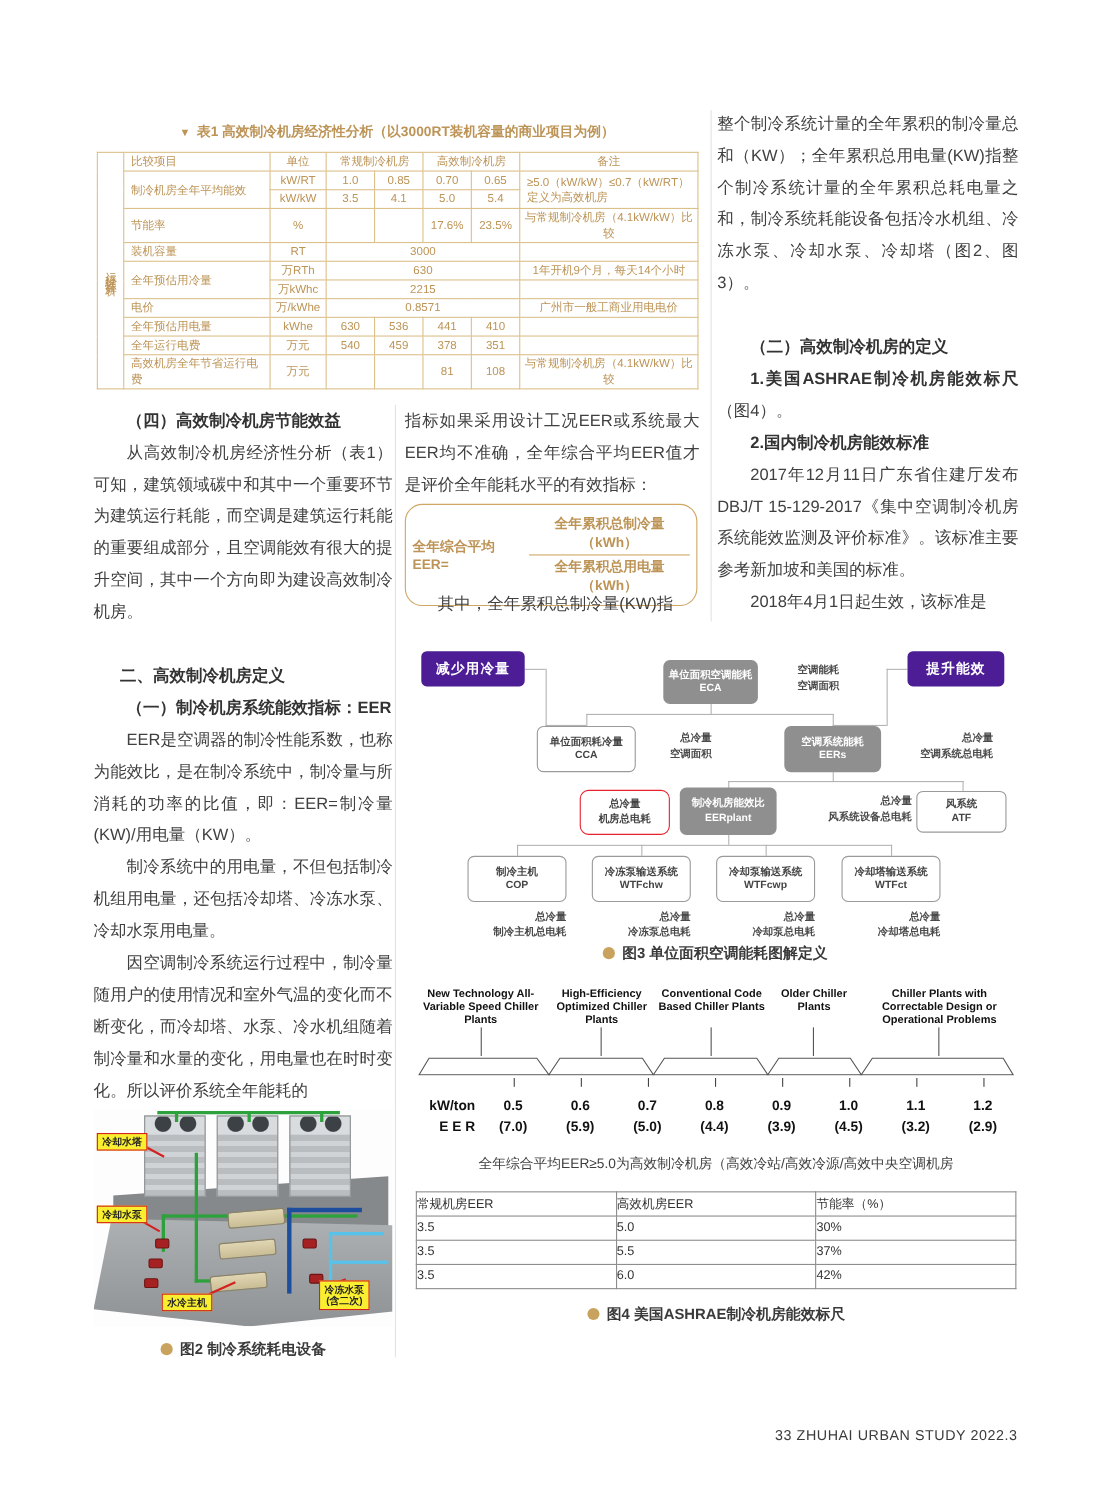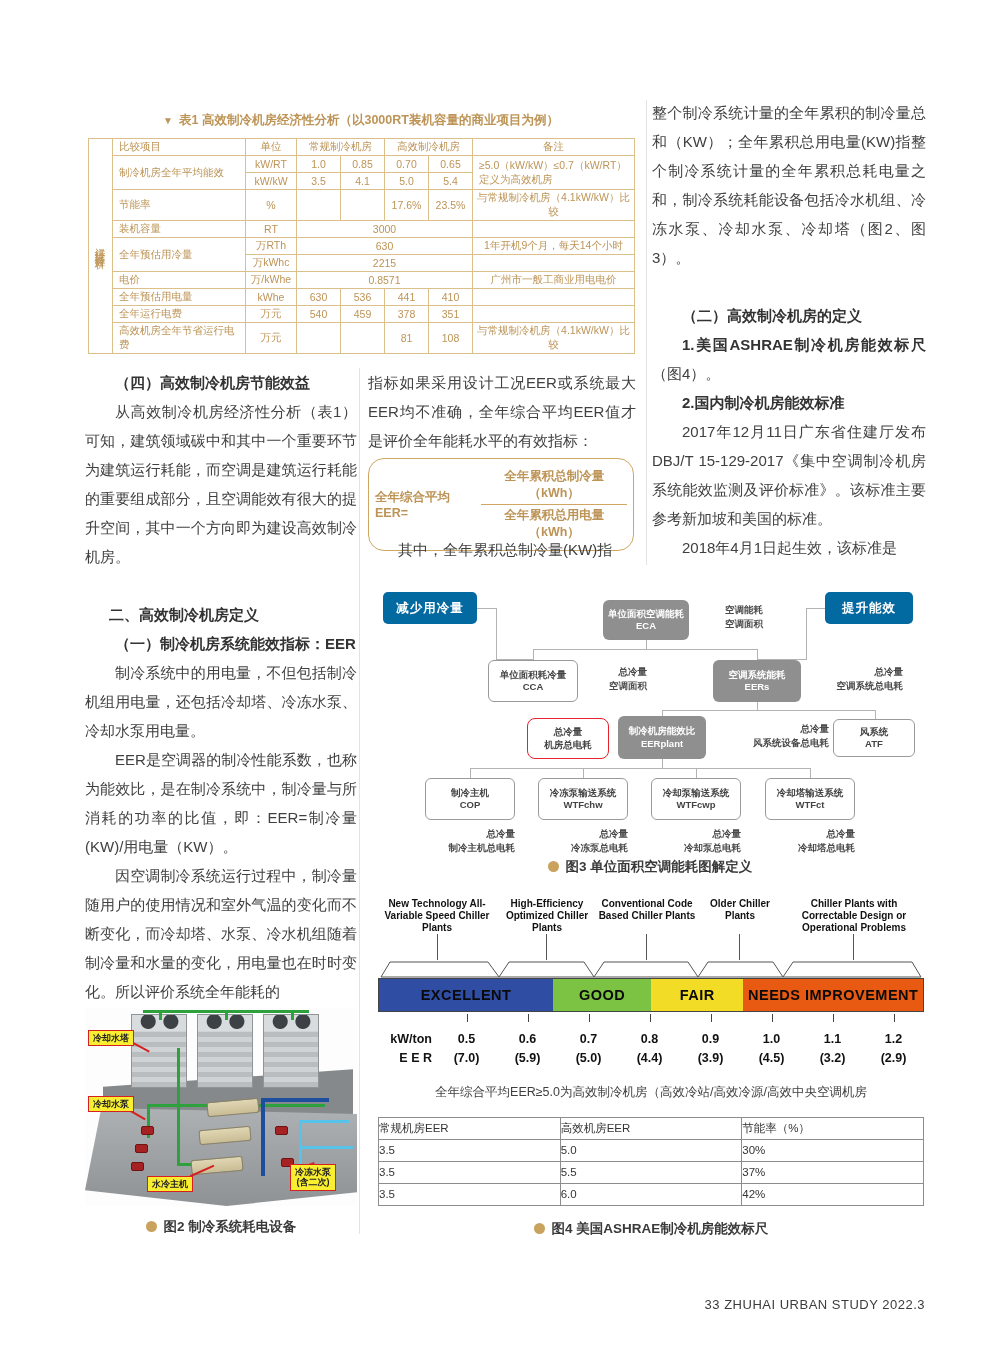--- a/index.html
+++ b/index.html
@@ -29,21 +29,21 @@
   .formula { position:absolute; left:368px; top:458px; width:266px; border:1.5px solid #cfa763; border-radius:16px;
              display:flex; align-items:center; justify-content:center; gap:5px; padding:9px 6px; color:#bd9456; font-weight:bold; font-size:12.5px; }
   .frac { display:inline-block; text-align:center; }
   .frac .num { padding:0 2px 2px 2px; border-bottom:1.5px solid #cfa763; }
   .frac .den { padding-top:2px; }
 
   
   .fig3 { position:absolute; left:375px; top:586px; width:550px; height:300px; font-size:9.5px; color:#444; }
   .fc-box { position:absolute; display:flex; align-items:center; justify-content:center; text-align:center;
             line-height:1.3; font-weight:bold; border-radius:6px; white-space:pre-line; }
-  .fc-red { background:#0369a1; color:#fff; font-size:12.5px; letter-spacing:1px; border-radius:5px; }
+  .fc-red { background:#4c1d95; color:#fff; font-size:12.5px; letter-spacing:1px; border-radius:5px; }
   .fc-gray { background:#8f8f90; color:#fff; }
   .fc-white { background:#fff; border:1px solid #9a9a9a; color:#444; }
   .fc-redline { background:#fff; border:1.5px solid #e7222d; border-radius:8px; color:#444; }
   .fc-frac { position:absolute; text-align:right; font-weight:bold; line-height:1.5; white-space:pre-line; color:#4a4a4a; }
   .fc-line { position:absolute; background:#b3b3b3; }
   .fig-caption { position:absolute; width:100%; text-align:center; font-weight:bold; font-size:13.5px; color:#3a3a3a; }
   .bullet { display:inline-block; width:11px; height:11px; border-radius:50%; background:#c9a25e; margin-right:7px; vertical-align:-1px; }
 
   
   .fig4 { position:absolute; left:378px; top:898px; width:546px; }
@@ -195,22 +195,22 @@
       </table>
   </div>
 
   <div class="txt" style="left:85px; top:368px; width:272px;">
     <p class="hd">（四）高效制冷机房节能效益</p>
     <p>从高效制冷机房经济性分析（表1）可知，建筑领域碳中和其中一个重要环节为建筑运行耗能，而空调是建筑运行耗能的重要组成部分，且空调能效有很大的提升空间，其中一个方向即为建设高效制冷机房。</p>
   </div>
   <div class="txt" style="left:85px; top:600px; width:272px;">
     <p class="hd" style="text-indent:1.6em;">二、高效制冷机房定义</p>
     <p class="hd">（一）制冷机房系统能效指标：EER</p>
+    <p>EER是空调器的制冷性能系数，也称为能效比，是在制冷系统中，制冷量与所消耗的功率的比值，即：EER=制冷量(KW)/用电量（KW）。</p>
     <p>制冷系统中的用电量，不但包括制冷机组用电量，还包括冷却塔、冷冻水泵、冷却水泵用电量。</p>
-    <p>EER是空调器的制冷性能系数，也称为能效比，是在制冷系统中，制冷量与所消耗的功率的比值，即：EER=制冷量(KW)/用电量（KW）。</p>
     <p>因空调制冷系统运行过程中，制冷量随用户的使用情况和室外气温的变化而不断变化，而冷却塔、水泵、冷水机组随着制冷量和水量的变化，用电量也在时时变化。所以评价系统全年能耗的</p>
   </div>
 
   <div class="txt" style="left:368px; top:368px; width:268px;">
     <p class="noindent">指标如果采用设计工况EER或系统最大EER均不准确，全年综合平均EER值才是评价全年能耗水平的有效指标：</p>
   </div>
   <div class="formula">
     <span>全年综合平均EER=</span>
     <span class="frac">
       <span class="num" style="display:block;">全年累积总制冷量（kWh）</span>
@@ -312,26 +312,20 @@
       <div class="f4-tick" style="left:361px;"></div>
       <div class="f4-tick" style="left:475px;"></div>
     </div>
     <svg width="546" height="18" style="display:block;">
       <polygon points="3,17 12,2 110,2 121,17" fill="#fff" stroke="#555" stroke-width="1"></polygon>
       <polygon points="121,17 131,2 206,2 216,17" fill="#fff" stroke="#555" stroke-width="1"></polygon>
       <polygon points="216,17 226,2 310,2 320,17" fill="#fff" stroke="#555" stroke-width="1"></polygon>
       <polygon points="320,17 330,2 395,2 405,17" fill="#fff" stroke="#555" stroke-width="1"></polygon>
       <polygon points="405,17 415,2 534,2 543,17" fill="#fff" stroke="#555" stroke-width="1"></polygon>
     </svg>
-    <div class="f4-bar">
-      <div class="f4-seg" style="width: 32%; background: rgb(46, 77, 163);">EXCELLENT</div>
-      <div class="f4-seg" style="width: 18%; background: rgb(124, 194, 67);">GOOD</div>
-      <div class="f4-seg" style="width: 17%; background: rgb(242, 220, 38);">FAIR</div>
-      <div class="f4-seg" style="width: 33%; background: rgb(232, 90, 18);">NEEDS IMPROVEMENT</div>
-    </div>
     <div class="f4-smallticks">
       <div style="width:58px;"></div>
       <div class="col">
           <i></i>
         </div>
         <div class="col">
           <i></i>
         </div>
       <div class="col">
           <i></i>

